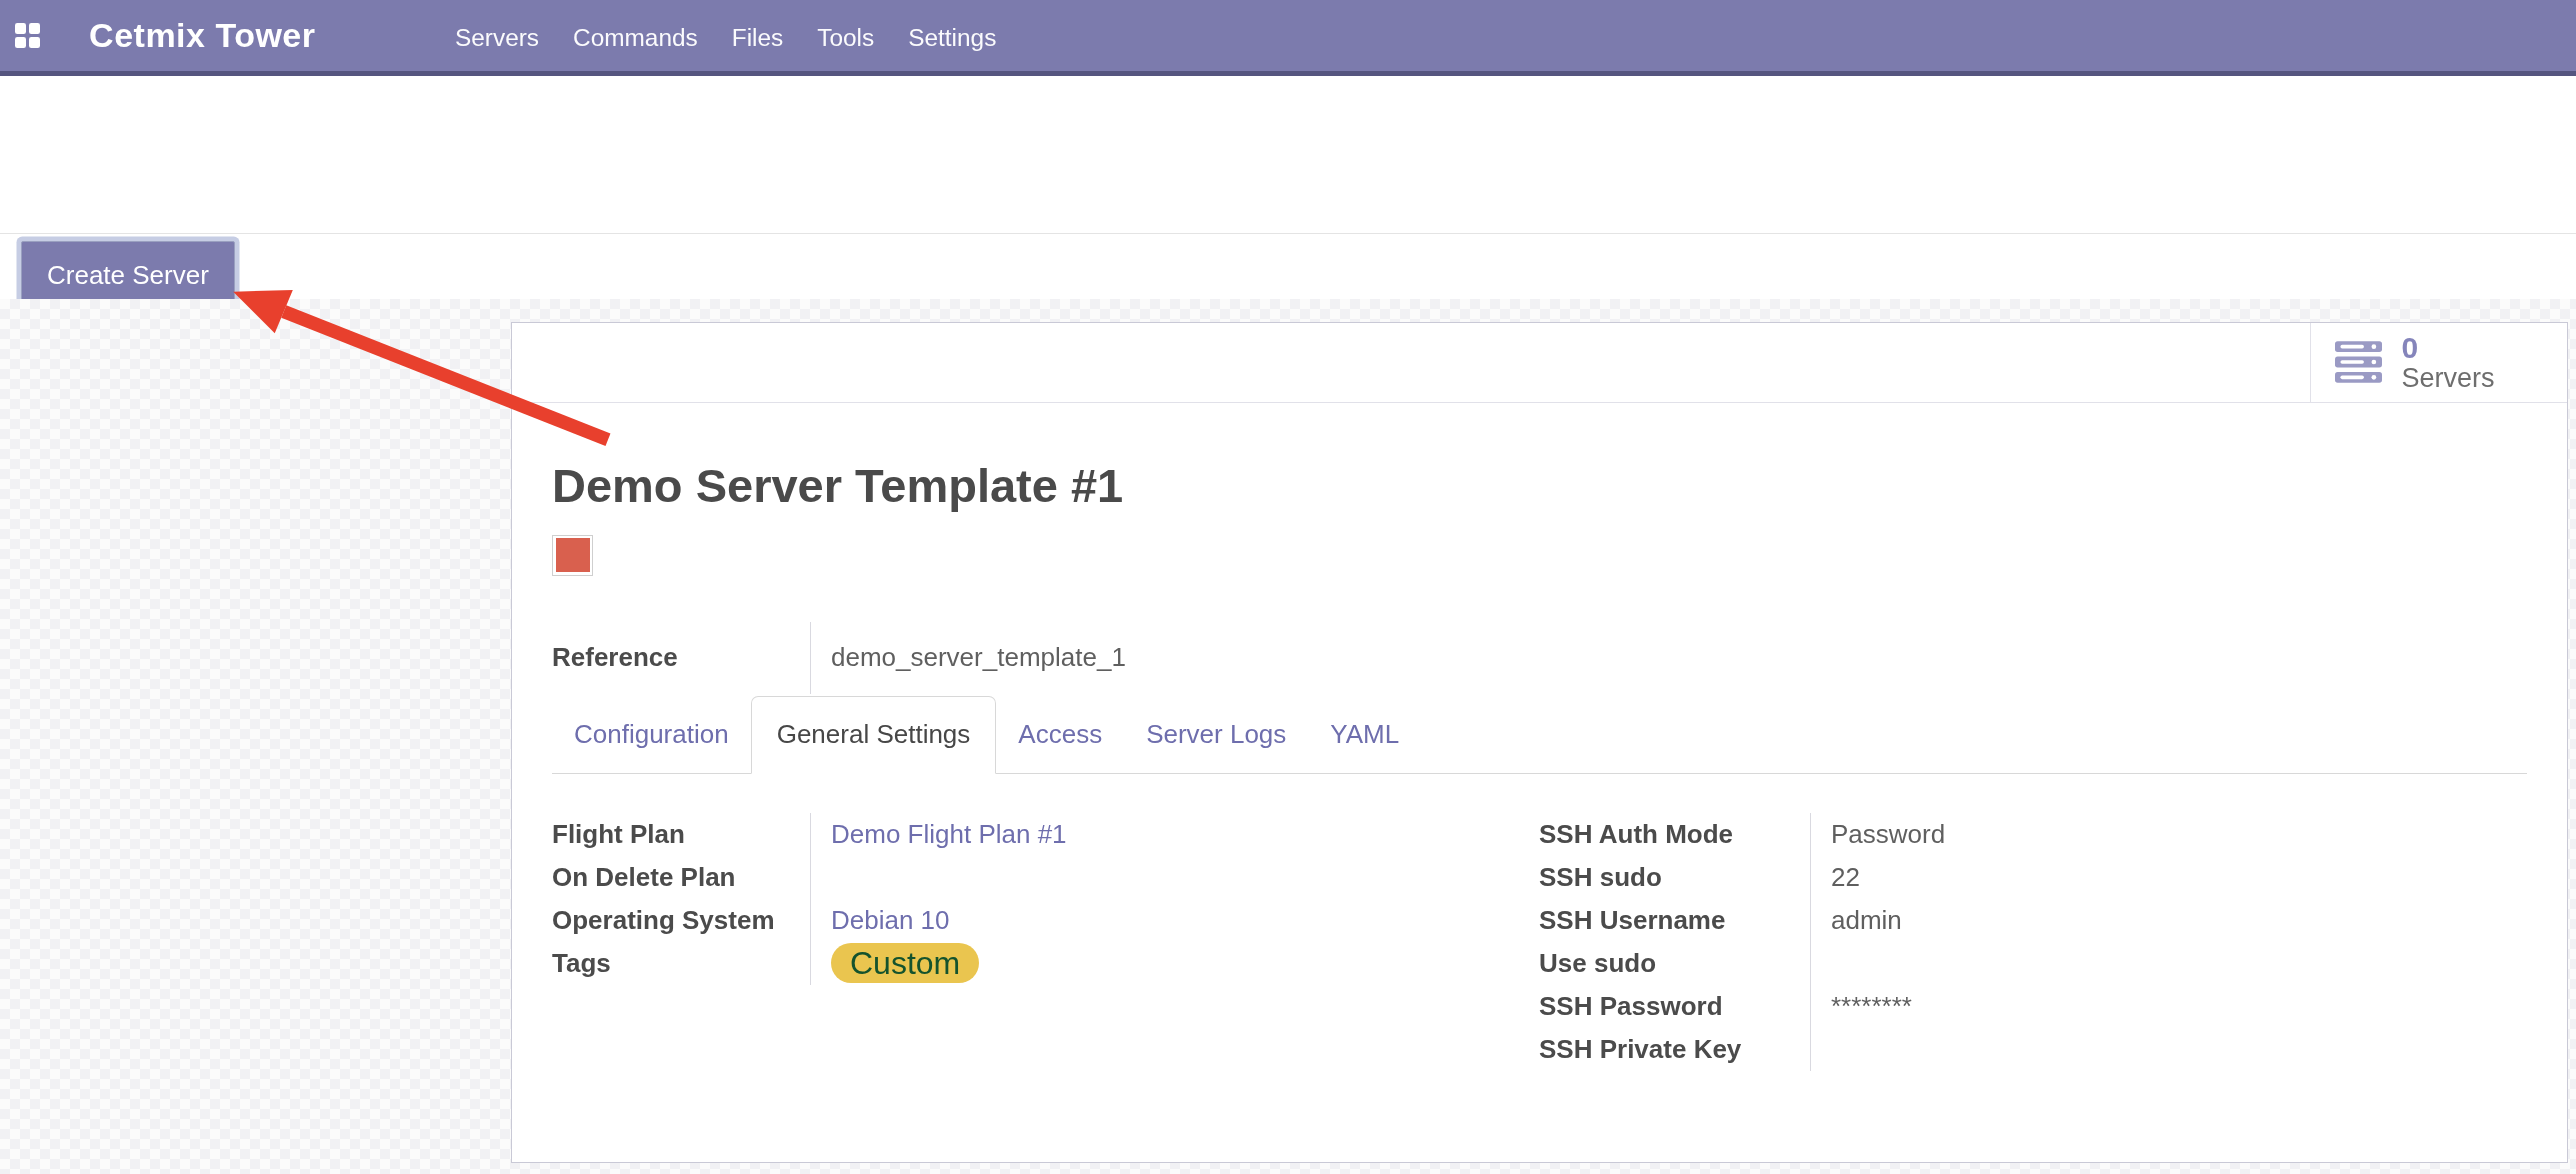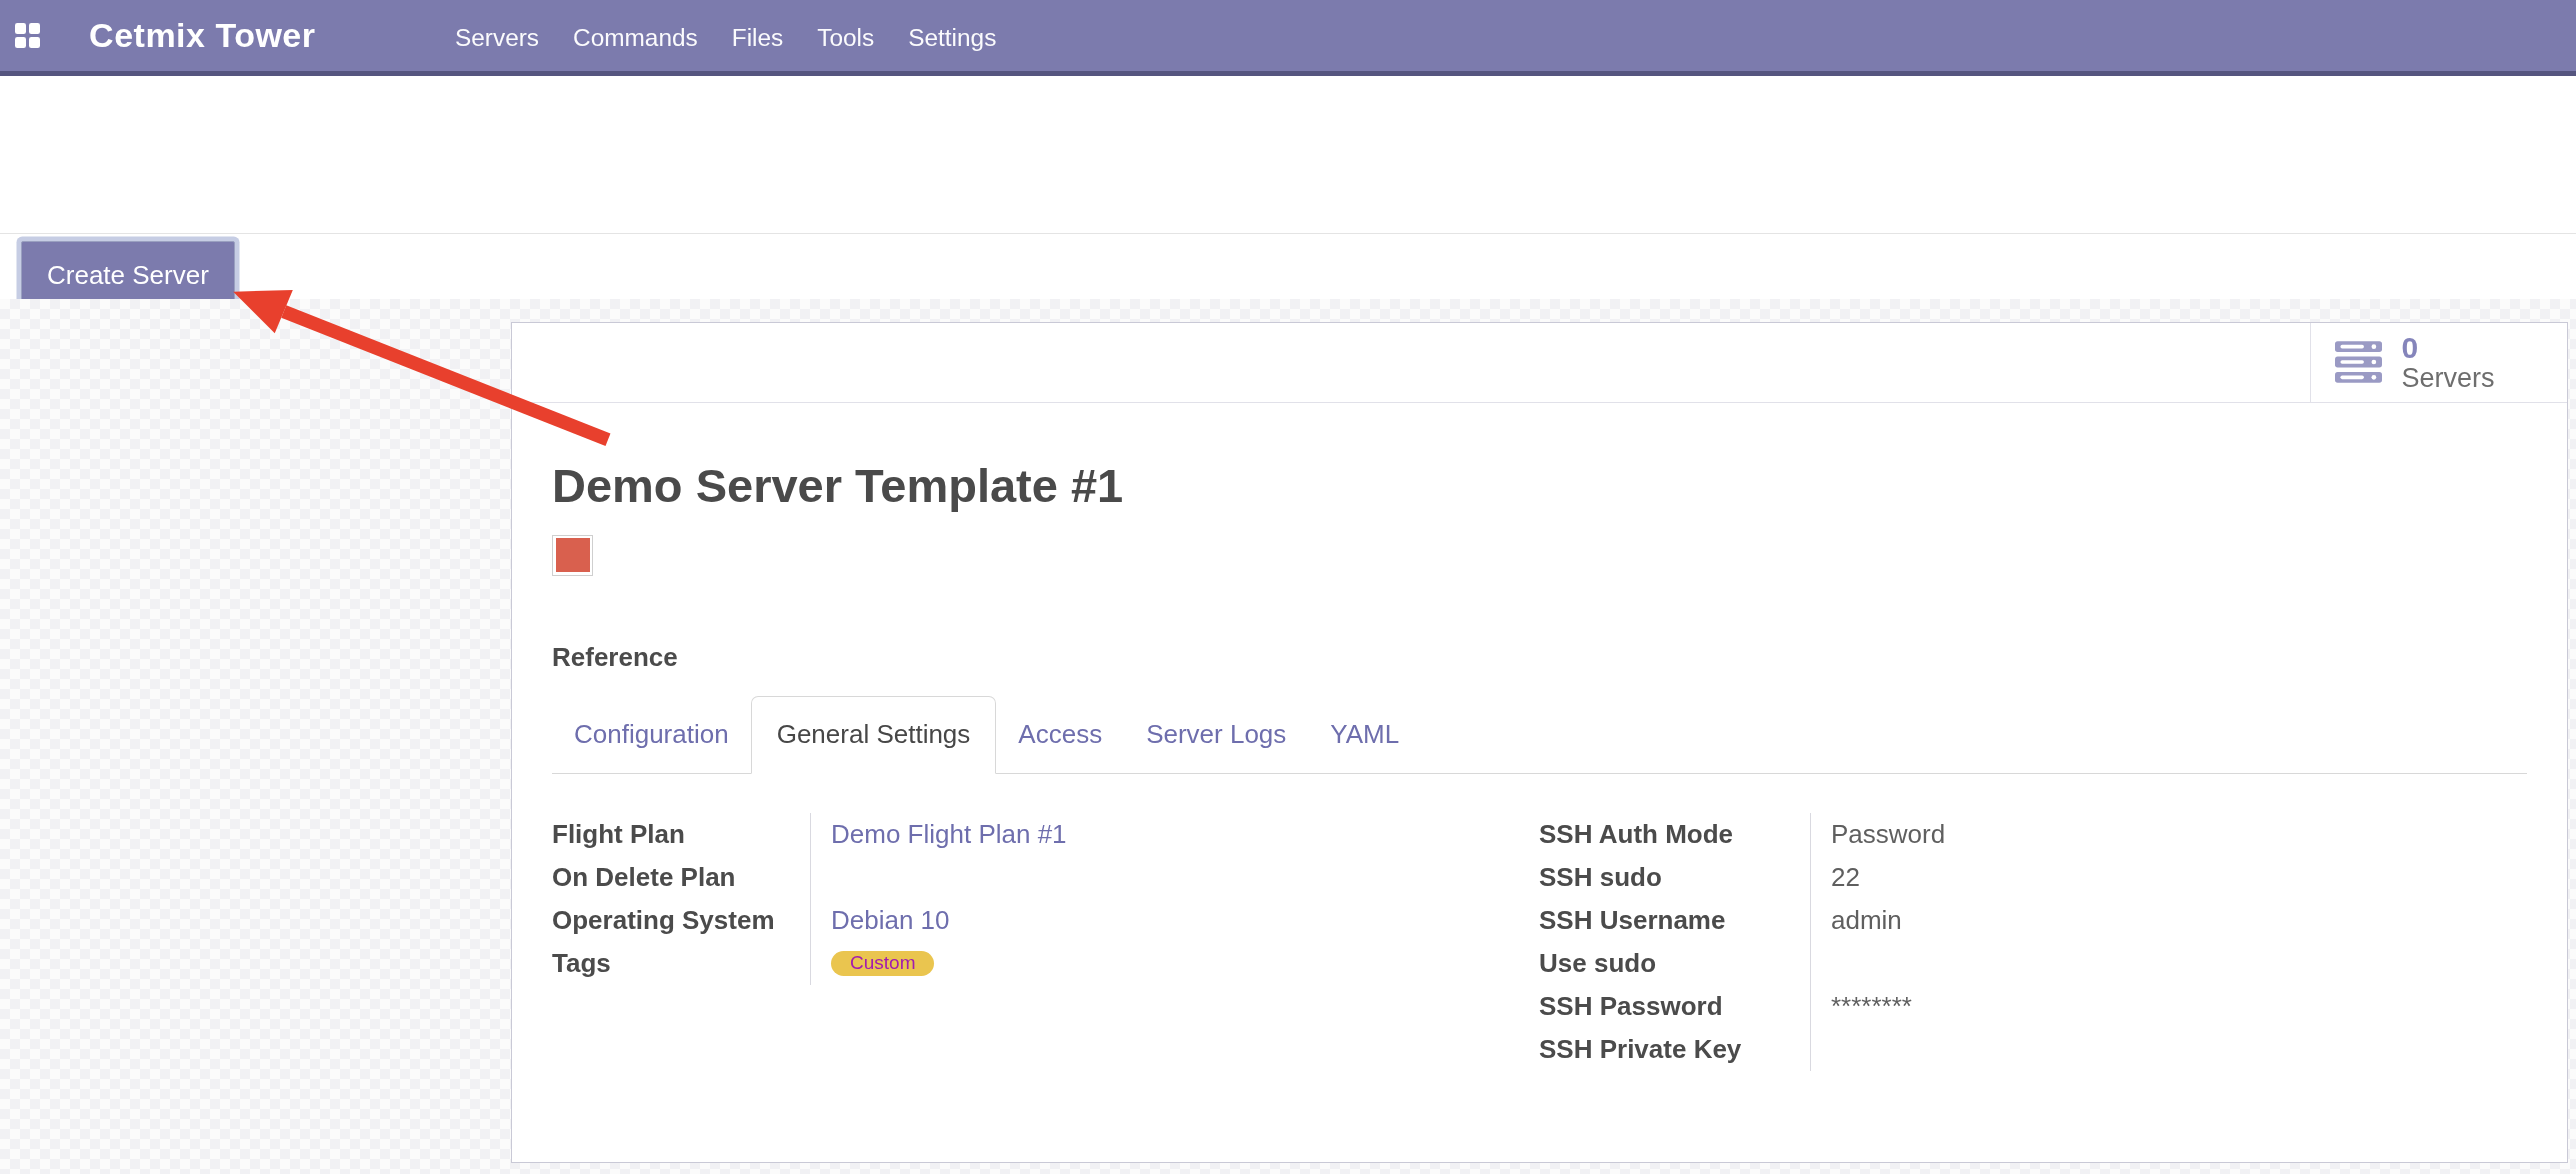--- a/index.html
+++ b/index.html
@@ -87,21 +87,21 @@
   }
   
   .fields{margin-top:39px;display:flex;}
   .group{display:flex;flex-direction:column;}
   .group-left{width:987px;}
   .group-right{flex:1;}
   .field-row{display:grid;min-height:43px;align-items:center;}
   .group-left .field-row{grid-template-columns:258px 1fr;}
   .group-right .field-row{grid-template-columns:271px 1fr;}
   .tag-badge{
-    display:inline-block;background:var(--tag-yellow);color:#a21caf;font-size:19px;
+    display:inline-block;background:var(--tag-yellow);color:#14532d;font-size:32px;
     padding:1px 19px;border-radius:902px;line-height:1.2;
   }
   .tag-badge:empty{display:none;}
   
   .arrow-overlay{position:absolute;left:0;top:0;width:2576px;height:1174px;pointer-events:none;z-index:50;}
 </style>
 </head>
 <body>
 
 <div id="page">
@@ -157,20 +157,23 @@
 
       <div class="sheet">
         <div class="record-title">Demo Server Template #1</div>
 
         <div class="swatch">
           <div class="swatch-fill" style="background: rgb(217, 96, 78);"></div>
         </div>
 
         <div class="ref-row">
           <div class="f-label">Reference</div>
+          <div class="f-value-cell">
+            <span class="f-value">demo_server_template_1</span>
+          </div>
         </div>
 
         <div class="tabs">
           <div class="tab">Configuration</div>
           <div class="tab active">General Settings</div>
           <div class="tab">Access</div>
           <div class="tab">Server Logs</div>
           <div class="tab">YAML</div>
         </div>
 

